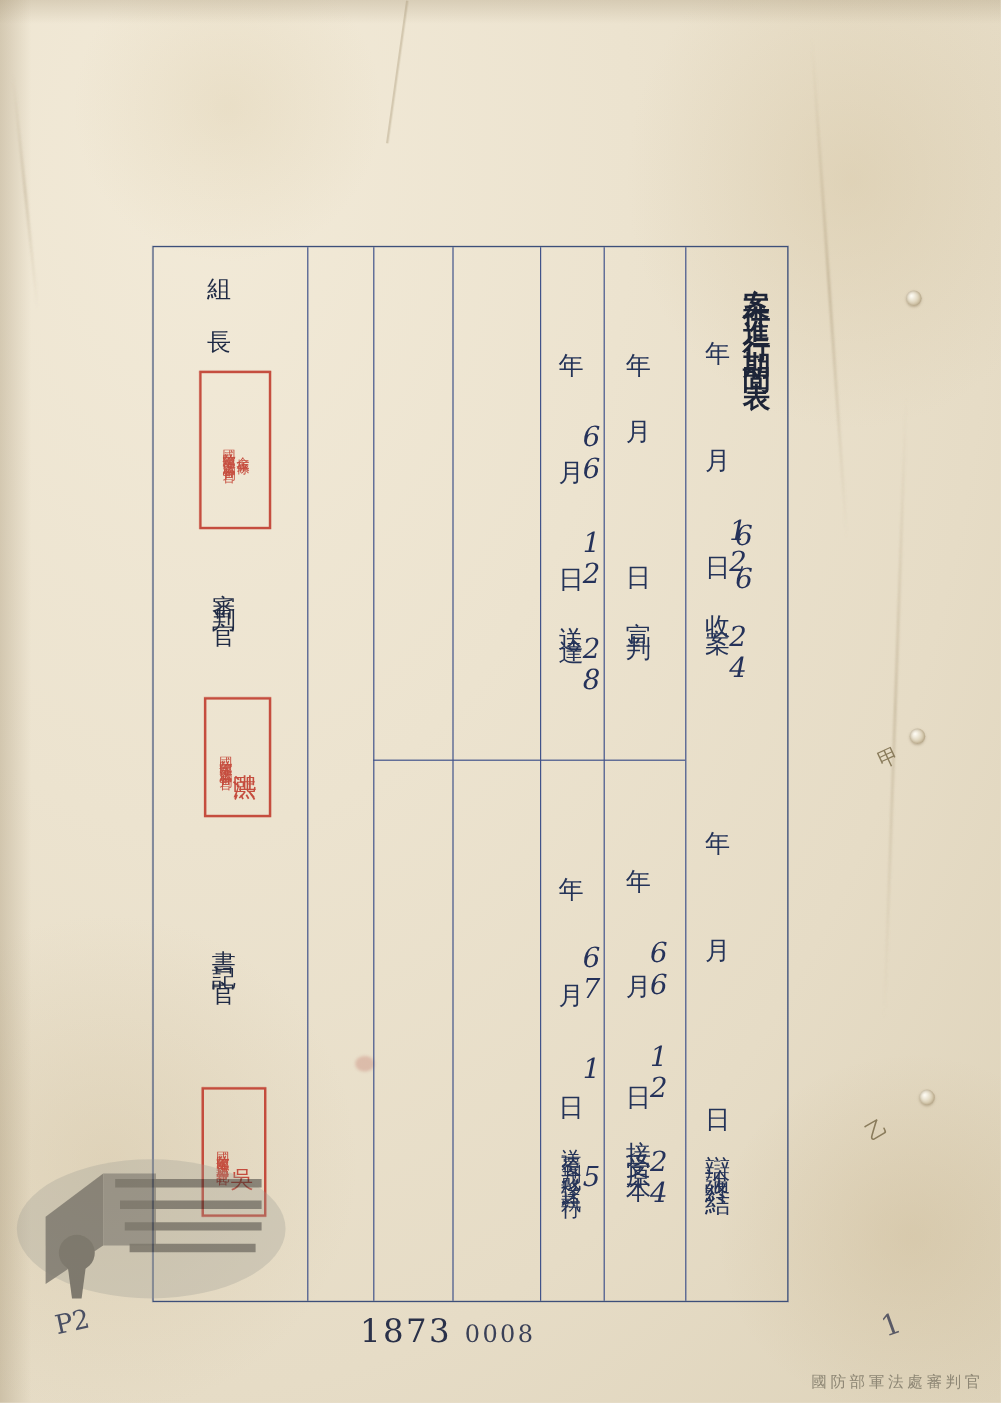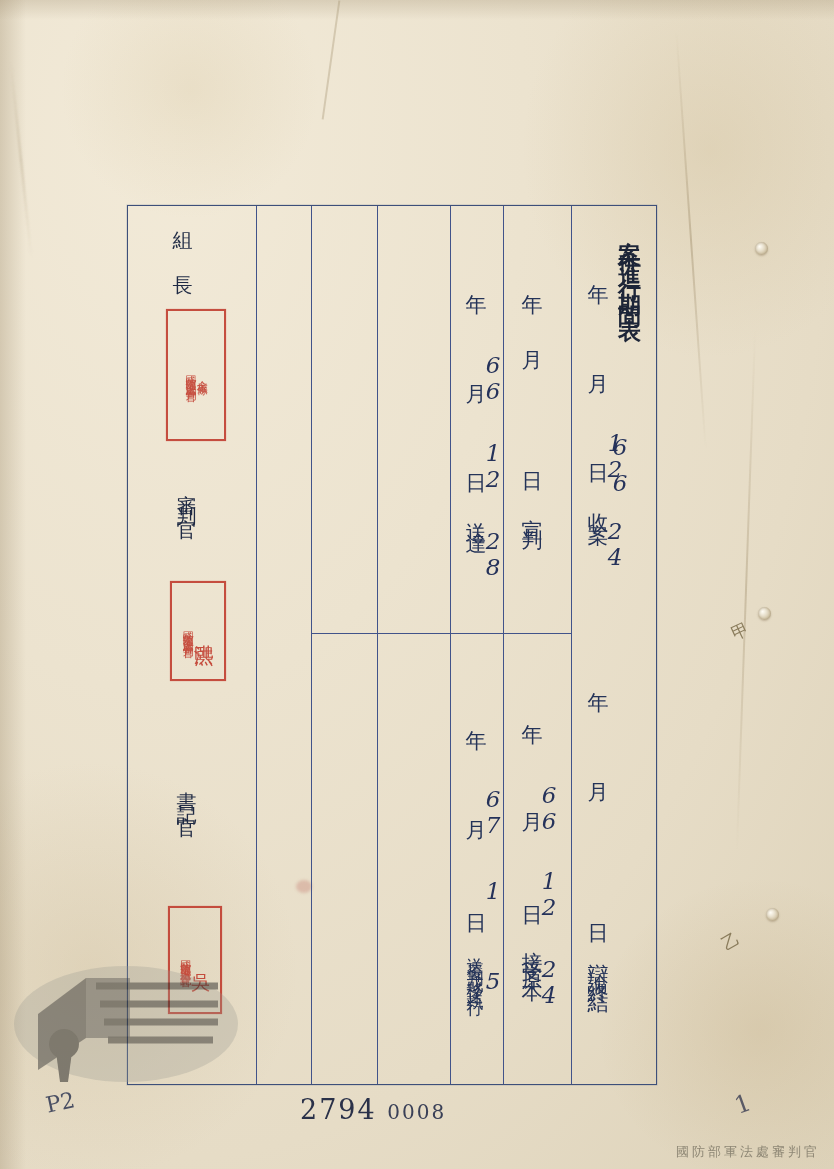--- a/index.html
+++ b/index.html
@@ -259,20 +259,20 @@
     <path d="M78 26 L122 26 L122 86 L78 86 Z" fill="#555553" opacity=".9"></path>
     <path d="M88 34 L210 34" stroke="#2e2e2c" stroke-width="7" opacity=".9"></path>
     <path d="M92 52 L210 52" stroke="#2e2e2c" stroke-width="7" opacity=".9"></path>
     <path d="M96 70 L210 70" stroke="#2e2e2c" stroke-width="7" opacity=".9"></path>
     <path d="M100 88 L205 88" stroke="#2e2e2c" stroke-width="7" opacity=".9"></path>
     <circle cx="56" cy="92" r="15" fill="#2e2e2c"></circle>
     <path d="M48 100 L64 100 L60 130 L52 130 Z" fill="#2e2e2c"></path>
   </svg>
 
   <div id="docnum">
-    <span>2794</span>
+    <span>1873</span>
     <span class="sub">0008</span>
   </div>
   <div id="corner-left">P2</div>
   <div id="corner-right">1</div>
   <div id="watermark">國防部軍法處審判官</div>
 
 </div>
 
 </body></html>

